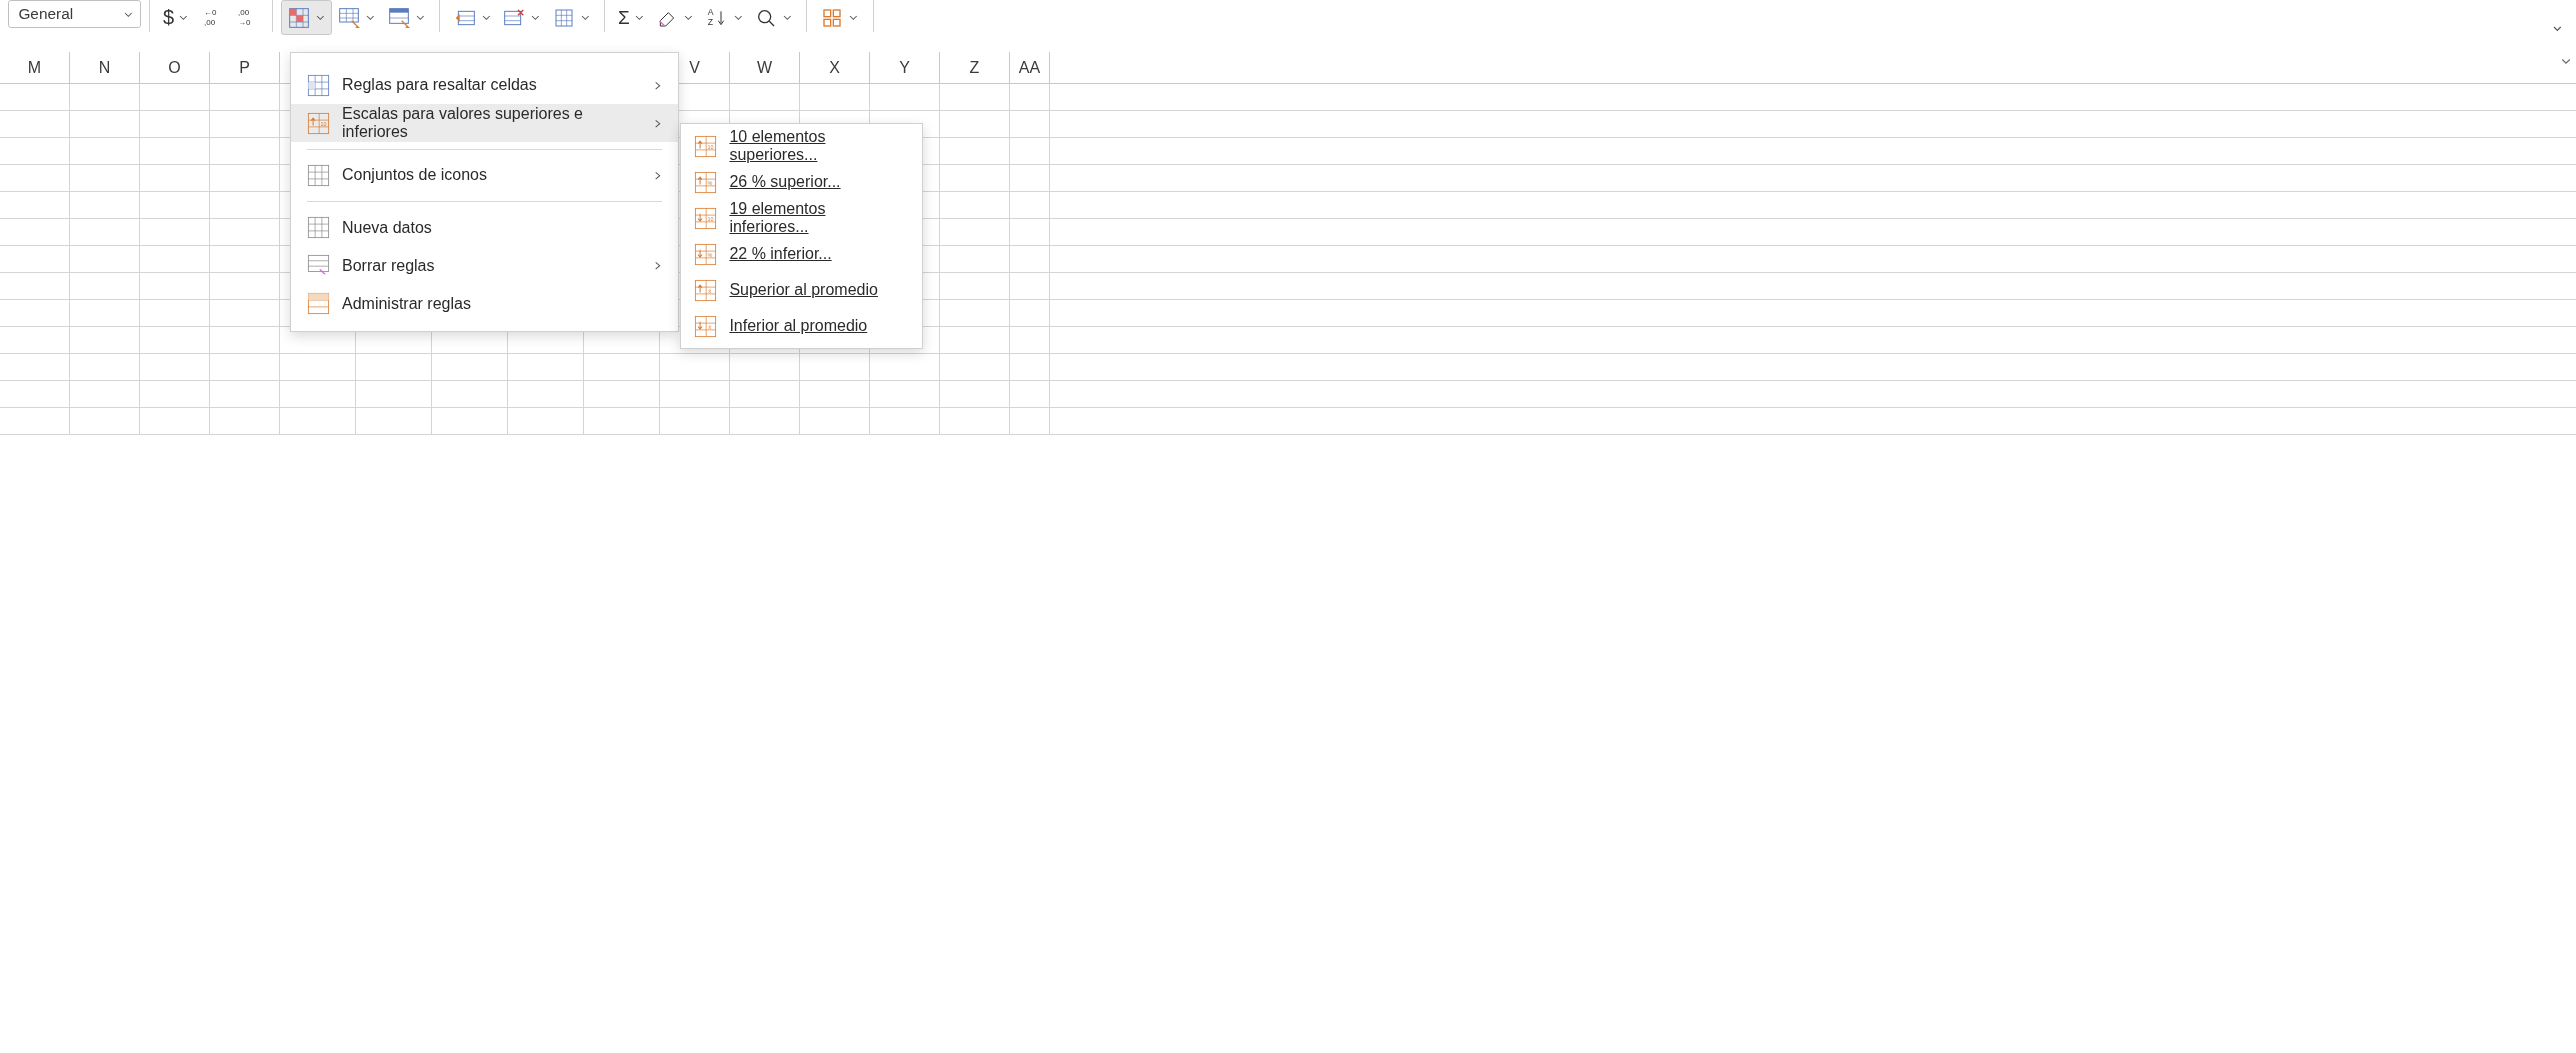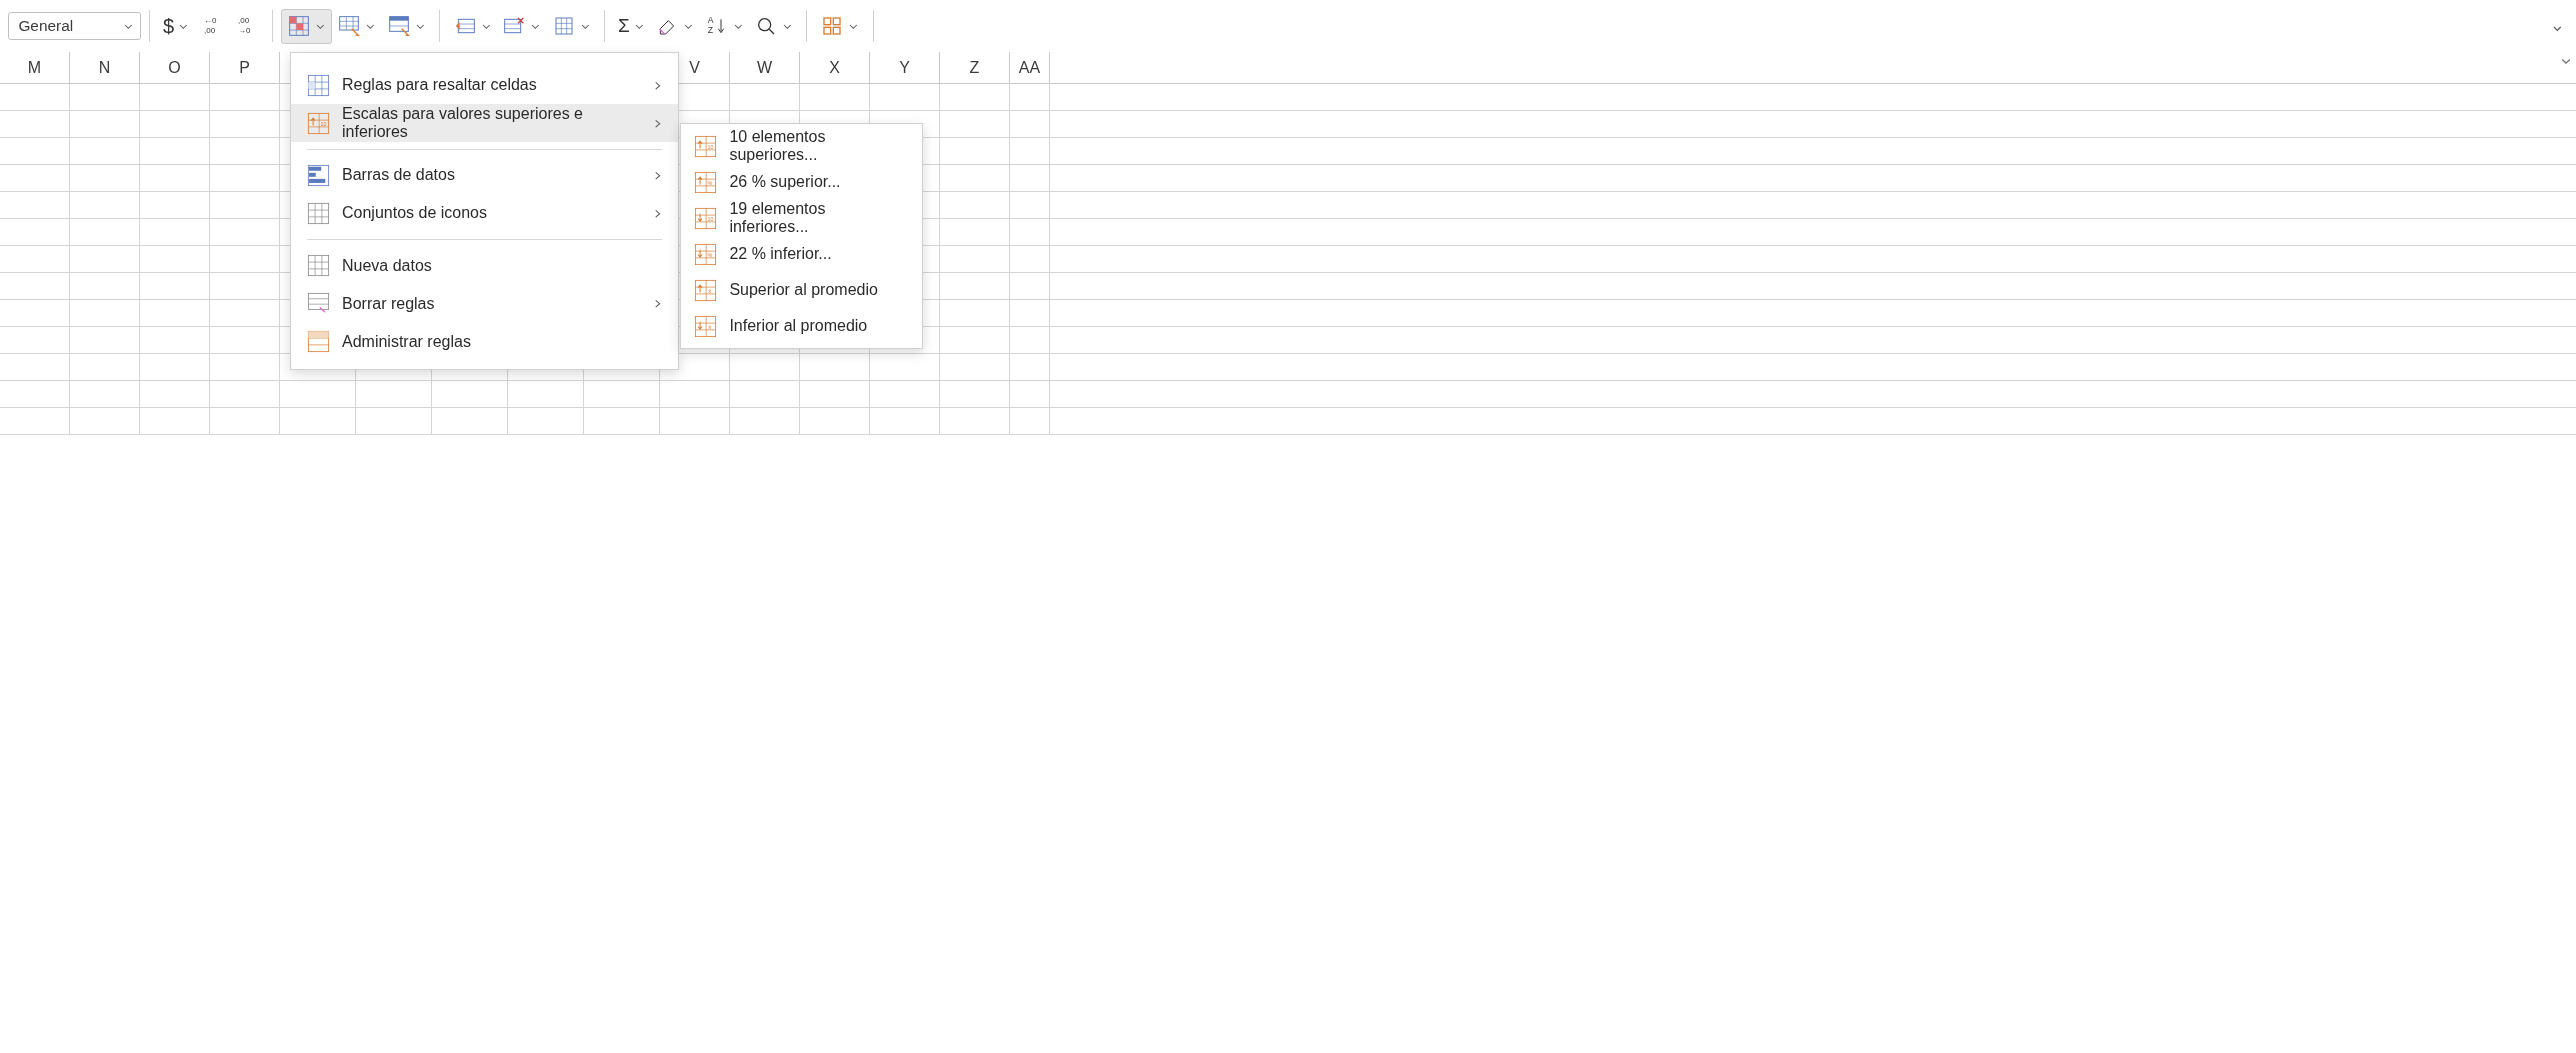--- a/index.html
+++ b/index.html
@@ -7,21 +7,20 @@
   padding: 0;
   box-sizing: border-box;
 }
 body {
   font-family: "Segoe UI", Arial, sans-serif;
   background: #ffffff;
   overflow: hidden;
 }
 .toolbar {
   display: flex;
-  align-items: center;
   height: 52px;
   padding: 0 8px;
   gap: 0;
 }
 .separator {
   width: 0.7px;
   height: 32px;
   background: #d0d0d0;
   margin: 0 8px;
 }
@@ -162,20 +161,21 @@
   gap: 12px;
 }
 .submenu-item .item-icon {
   width: 23px;
   height: 23px;
   flex-shrink: 0;
 }
 .submenu-item .item-label {
   font-size: 16px;
   color: #2a2a2a;
+  text-decoration: underline;
 }
 .overflow-chevron {
   position: absolute;
   right: 8px;
   top: 10.7px;
 }
 .header-collapse-caret {
   position: absolute;
   right: 4px;
   top: 55px;
@@ -643,34 +643,20 @@
         </svg>
     </span>
     <span class="item-label">Escalas para valores superiores e inferiores</span>
     <svg class="item-arrow" viewBox="0 0 14 14">
         <path d="M4 2l6 5-6 5" fill="none" stroke="#555" stroke-width="1.5"></path>
       </svg>
   </div>
 
   <div class="dropdown-divider"></div>
 
-  <div class="dropdown-item">
-    <span class="item-icon">
-      <svg viewBox="0 0 34 34">
-          <rect x="2" y="2" width="30" height="30" fill="none" stroke="#5a7cbf" stroke-width="1.2"></rect>
-          <rect x="3" y="4" width="18" height="6" fill="#5a7cbf"></rect>
-          <rect x="3" y="13" width="10" height="6" fill="#5a7cbf"></rect>
-          <rect x="3" y="22" width="24" height="6" fill="#5a7cbf"></rect>
-        </svg>
-    </span>
-    <span class="item-label">Barras de datos</span>
-    <svg class="item-arrow" viewBox="0 0 14 14">
-        <path d="M4 2l6 5-6 5" fill="none" stroke="#555" stroke-width="1.5"></path>
-      </svg>
-  </div>
 
 
   <div class="dropdown-item">
     <span class="item-icon">
       <svg viewBox="0 0 34 34">
           <rect x="2" y="2" width="30" height="30" fill="none" stroke="#888" stroke-width="1.2"></rect>
           <line x1="2" y1="12" x2="32" y2="12" stroke="#888"></line>
           <line x1="2" y1="22" x2="32" y2="22" stroke="#888"></line>
           <line x1="12" y1="2" x2="12" y2="32" stroke="#888"></line>
           <line x1="22" y1="2" x2="22" y2="32" stroke="#888"></line>

